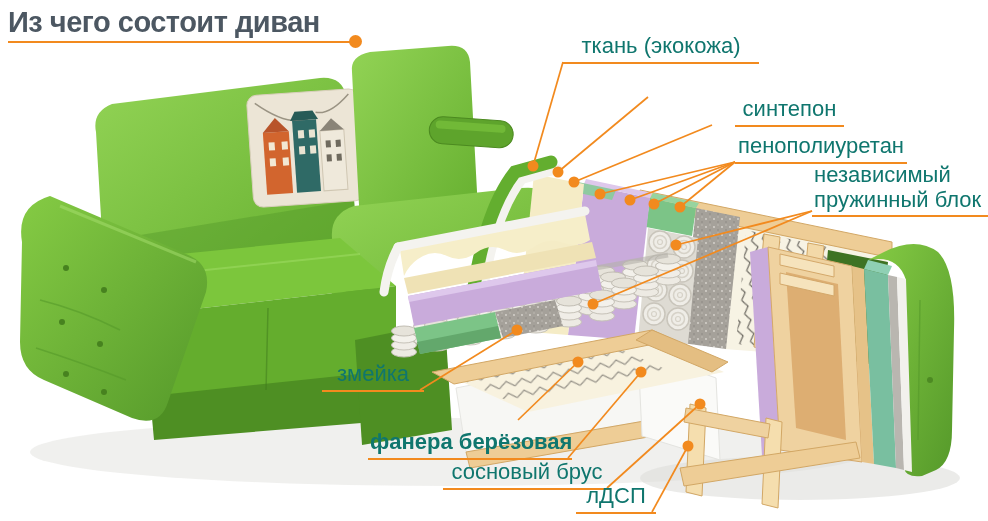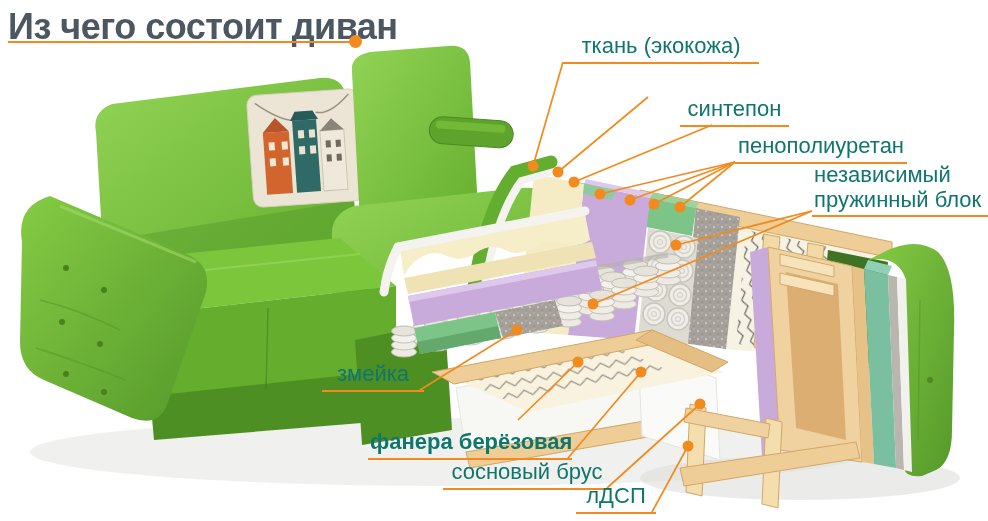--- a/index.html
+++ b/index.html
@@ -1,19 +1,19 @@
 <!DOCTYPE html>
 <html><head>
 <meta charset="utf-8">
 <style>
   html,body{margin:0;padding:0;background:#ffffff;}
   .stage{position:relative;width:988px;height:521px;background:#ffffff;overflow:hidden;
          font-family:"Liberation Sans",sans-serif;}
   .stage svg{position:absolute;left:0;top:0;}
-  .page-title{position:absolute;left:8px;top:6px;font-size:36px;font-weight:bold;
+  .page-title{position:absolute;left:8px;top:6px;font-size:29px;font-weight:bold;
               color:#4C5762;letter-spacing:-0.5px;white-space:nowrap;}
   .title-rule{position:absolute;left:8px;top:41px;width:342px;height:2px;background:#F28A1E;}
   .title-dot{position:absolute;left:349px;top:35px;width:13px;height:13px;border-radius:50%;
              background:#F28A1E;}
   .lbl{position:absolute;font-size:22px;line-height:1.12;color:#0f766e;text-align:center;
        border-bottom:2px solid #F28A1E;padding:0 2px 3px;white-space:nowrap;}
   .lbl.left2{text-align:left;}
 </style>
 </head>
 <body>
@@ -267,21 +267,21 @@
         <circle cx="700" cy="404" r="5.5"></circle>
     <circle cx="688" cy="446" r="5.5"></circle>
   </g>
 </svg>
 
 <div class="page-title">Из чего состоит диван</div>
 <div class="title-rule"></div>
 <div class="title-dot"></div>
 
 <div class="lbl" style="left:563px;top:34px;width:192px;">ткань (экокожа)</div>
-<div class="lbl" style="left:680px;top:97px;width:105px;">синтепон</div>
+<div class="lbl" style="left:735px;top:97px;width:105px;">синтепон</div>
 <div class="lbl" style="left:735px;top:134px;width:168px;">пенополиуретан</div>
 <div class="lbl left2" style="left:812px;top:163px;width:172px;">
   <div>независимый</div>
   <div>пружинный блок</div>
 </div>
 <div class="lbl" style="left:322px;top:362px;width:98px;">змейка</div>
 <div class="lbl" style="left:368px;top:430px;width:200px;font-weight:bold;">фанера берёзовая</div>
 <div class="lbl" style="left:443px;top:460px;width:164px;">сосновый брус</div>
 <div class="lbl" style="left:576px;top:484px;width:76px;">лДСП</div>
 

